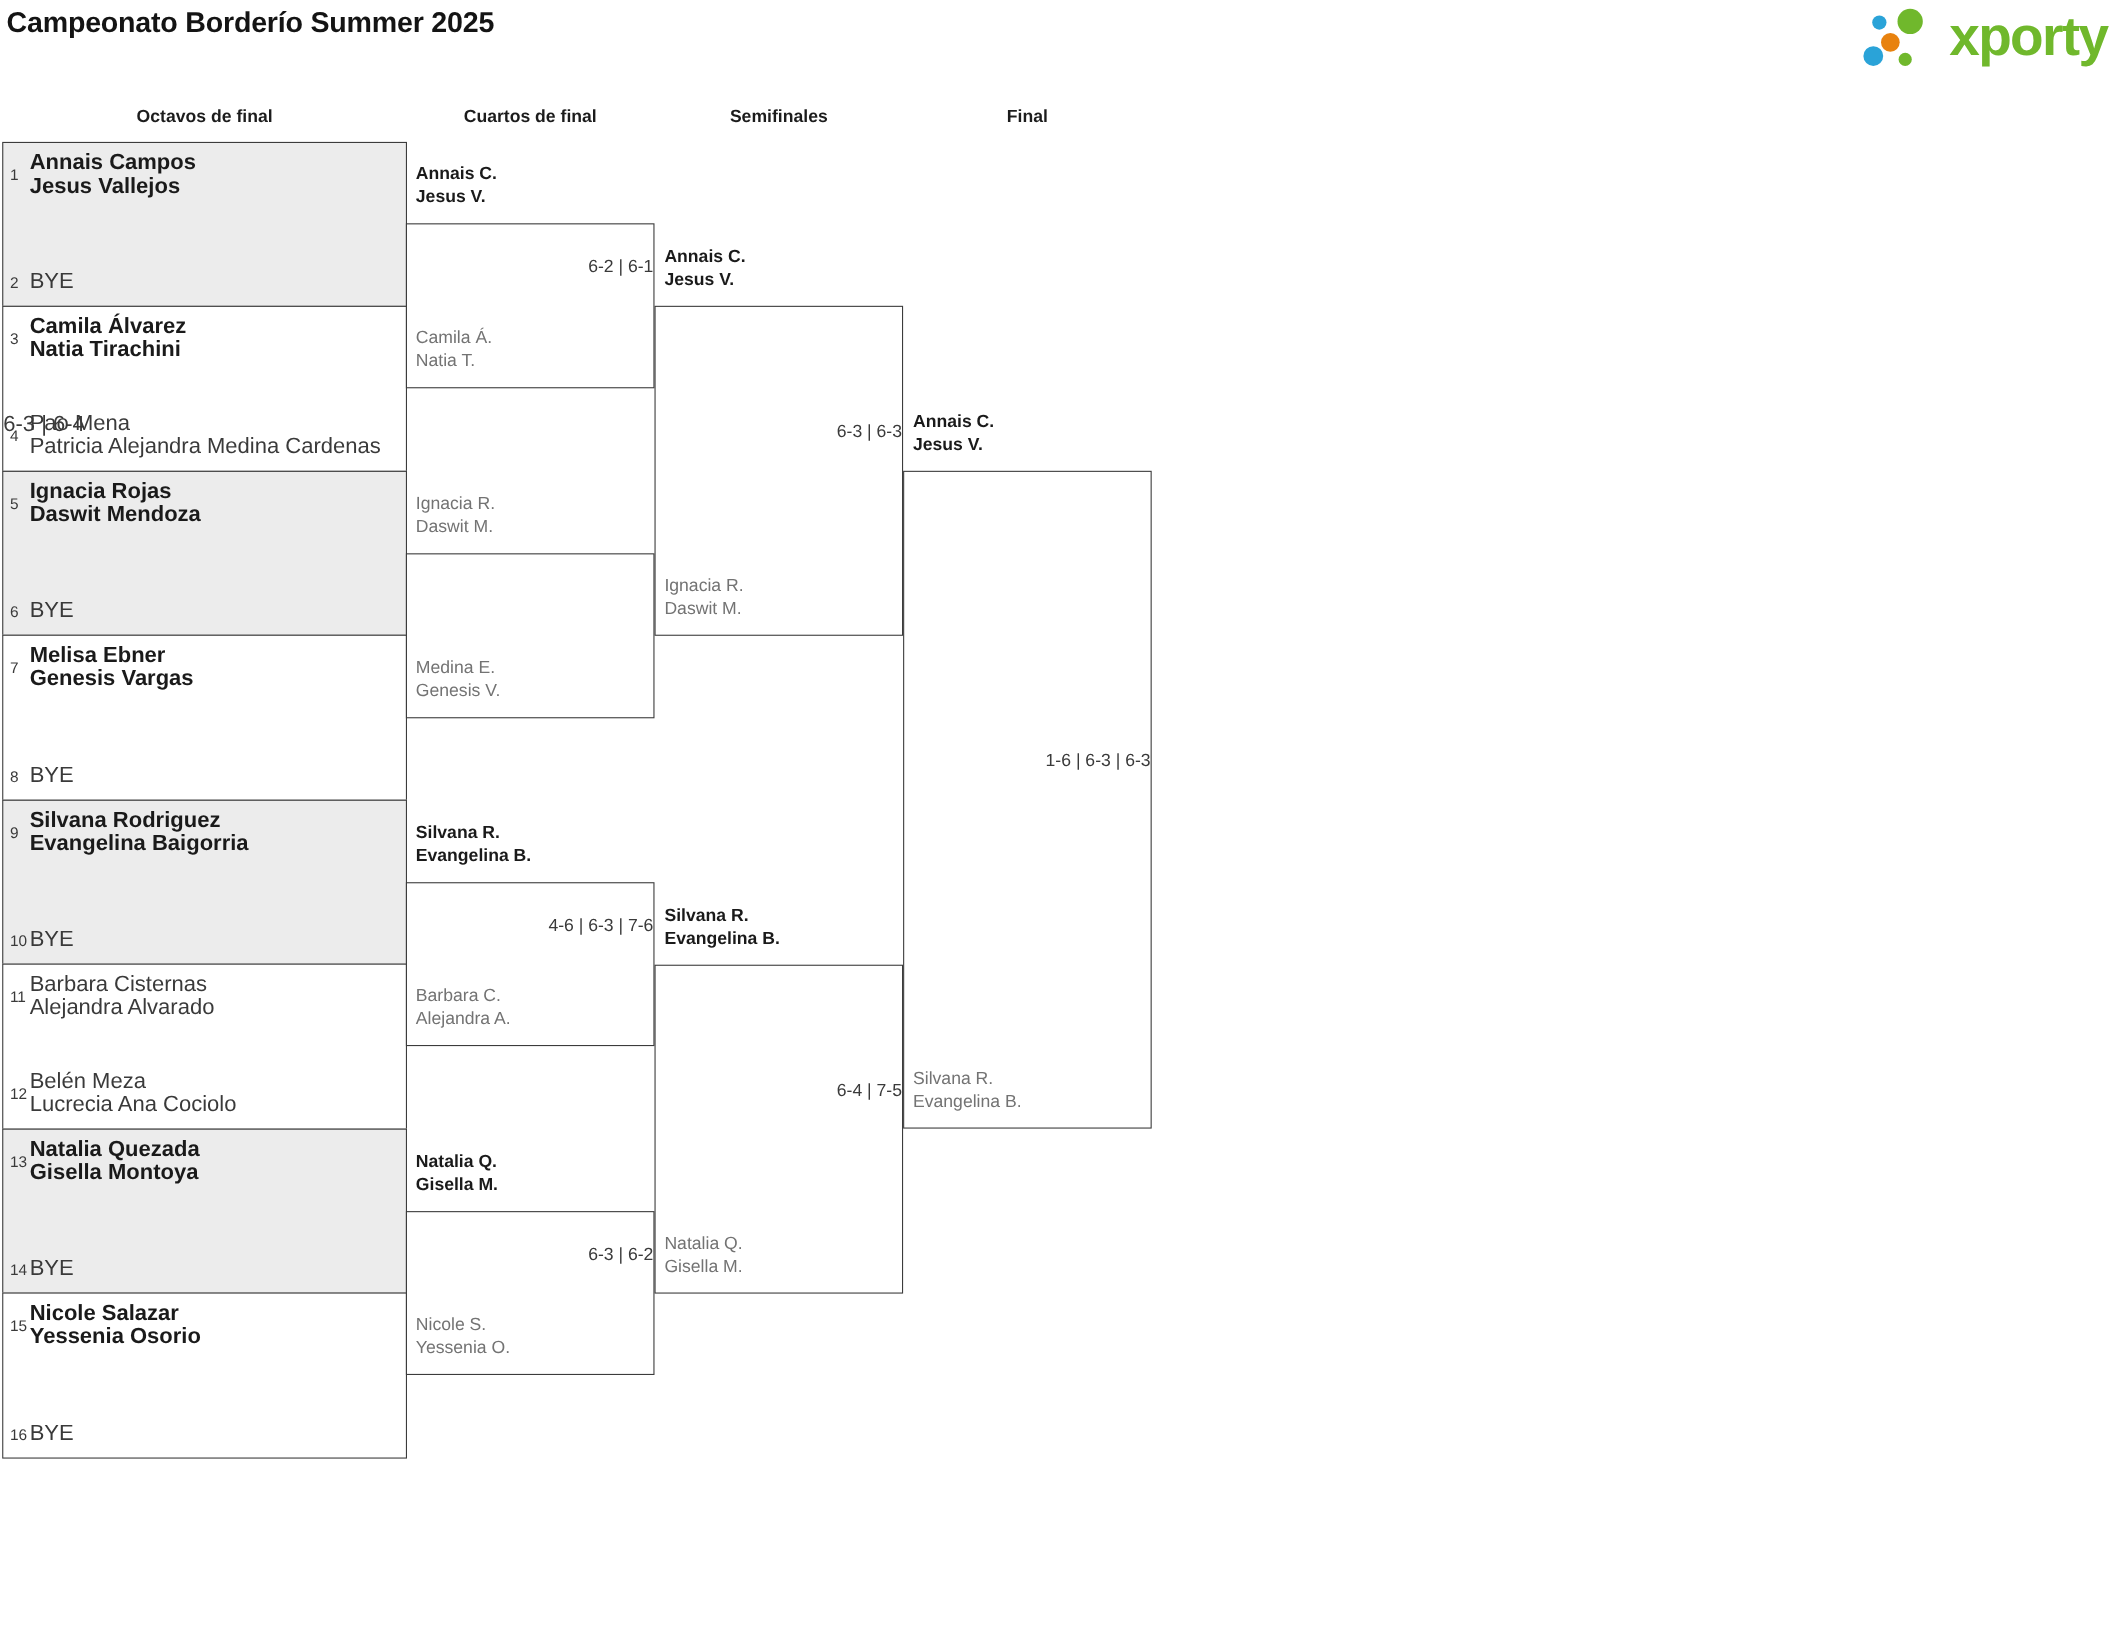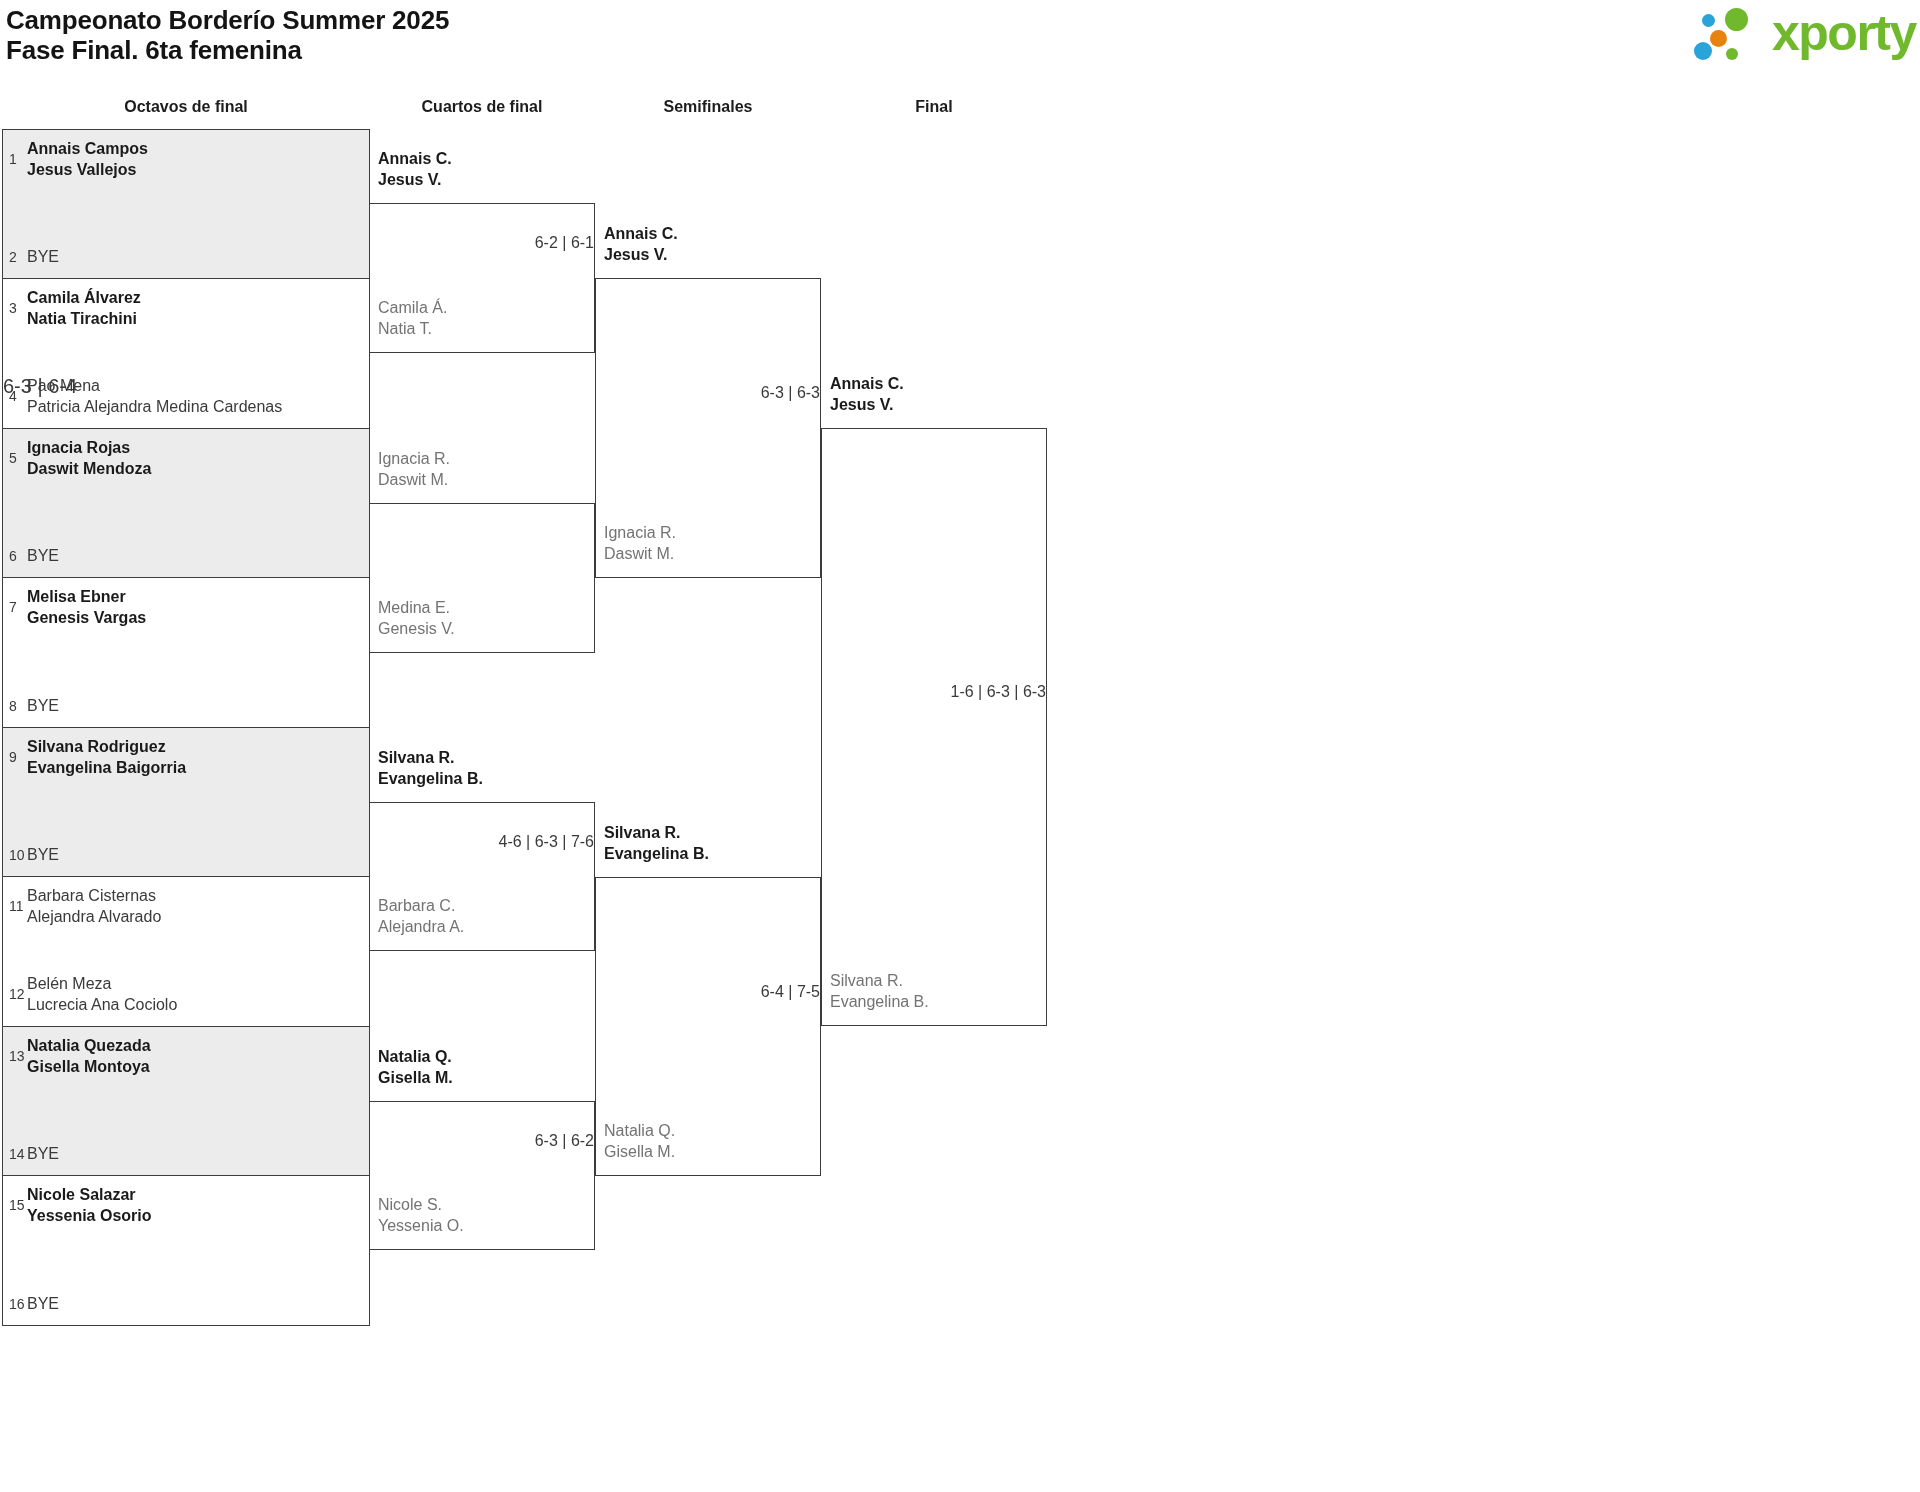--- a/index.html
+++ b/index.html
@@ -19,21 +19,21 @@
   .round-header { position:absolute; top:98px; font-size:16px; font-weight:700;
                   color:#1c1c1c; text-align:center; }
 
   
   .mbox { position:absolute; left:2px; width:368px; border:1px solid #3c3c3c; background:#fff; }
   .mbox.grey { background:#ececec; }
   .teamrow { position:absolute; left:0; width:100%; display:flex; align-items:center; }
   .teamrow.top { top:8px; }
   .teamrow.bot { bottom:11px; }
   .seed  { flex:0 0 24px; padding-left:6px; font-size:14px; color:#3a3a3a; }
-  .names { font-size:16px; line-height:21px; color:#3a3a3a; }
+  .names { font-size:20px; line-height:21px; color:#3a3a3a; }
   .names.b { font-weight:700; color:#1a1a1a; }
   .score { position:absolute; left:0; width:100%; top:50%; transform:translateY(-50%);
            font-size:20px; color:#3a3a3a;margin-top:32px; }
 
   
   .bbox { position:absolute; width:226px; border:1px solid #3c3c3c; background:transparent; }
   .plabel { position:absolute; left:8px; font-size:16px; line-height:21px;
             color:#737373; white-space:nowrap; }
   .plabel.above  { bottom:calc(100% + 14px); }
   .plabel.inside { bottom:13px; }
@@ -41,21 +41,20 @@
   .score2 { position:absolute; left:0; width:100%; top:calc(50% - 44px);
             text-align:right; font-size:16px; color:#3a3a3a; }
 </style>
 </head>
 <body>
 
 <div class="page">
 
   <div class="title">
     <div>Campeonato Borderío Summer 2025</div>
-    <div>Fase Final. 6ta femenina</div>
   </div>
 
   <div class="logo">
     <span class="dot" style="left: 12px; top: 14px; width: 13px; height: 13px; background-color: rgb(42, 163, 216);"></span>
     <span class="dot" style="left: 35px; top: 8px; width: 23px; height: 23px; background-color: rgb(112, 184, 44);"></span>
     <span class="dot" style="left: 20px; top: 30px; width: 17px; height: 17px; background-color: rgb(232, 130, 15);"></span>
     <span class="dot" style="left: 4px; top: 42px; width: 18px; height: 18px; background-color: rgb(42, 163, 216);"></span>
     <span class="dot" style="left: 36px; top: 48px; width: 12px; height: 12px; background-color: rgb(112, 184, 44);"></span>
     <span class="logo-text" style="color: rgb(112, 184, 44);">xporty</span>
   </div>

